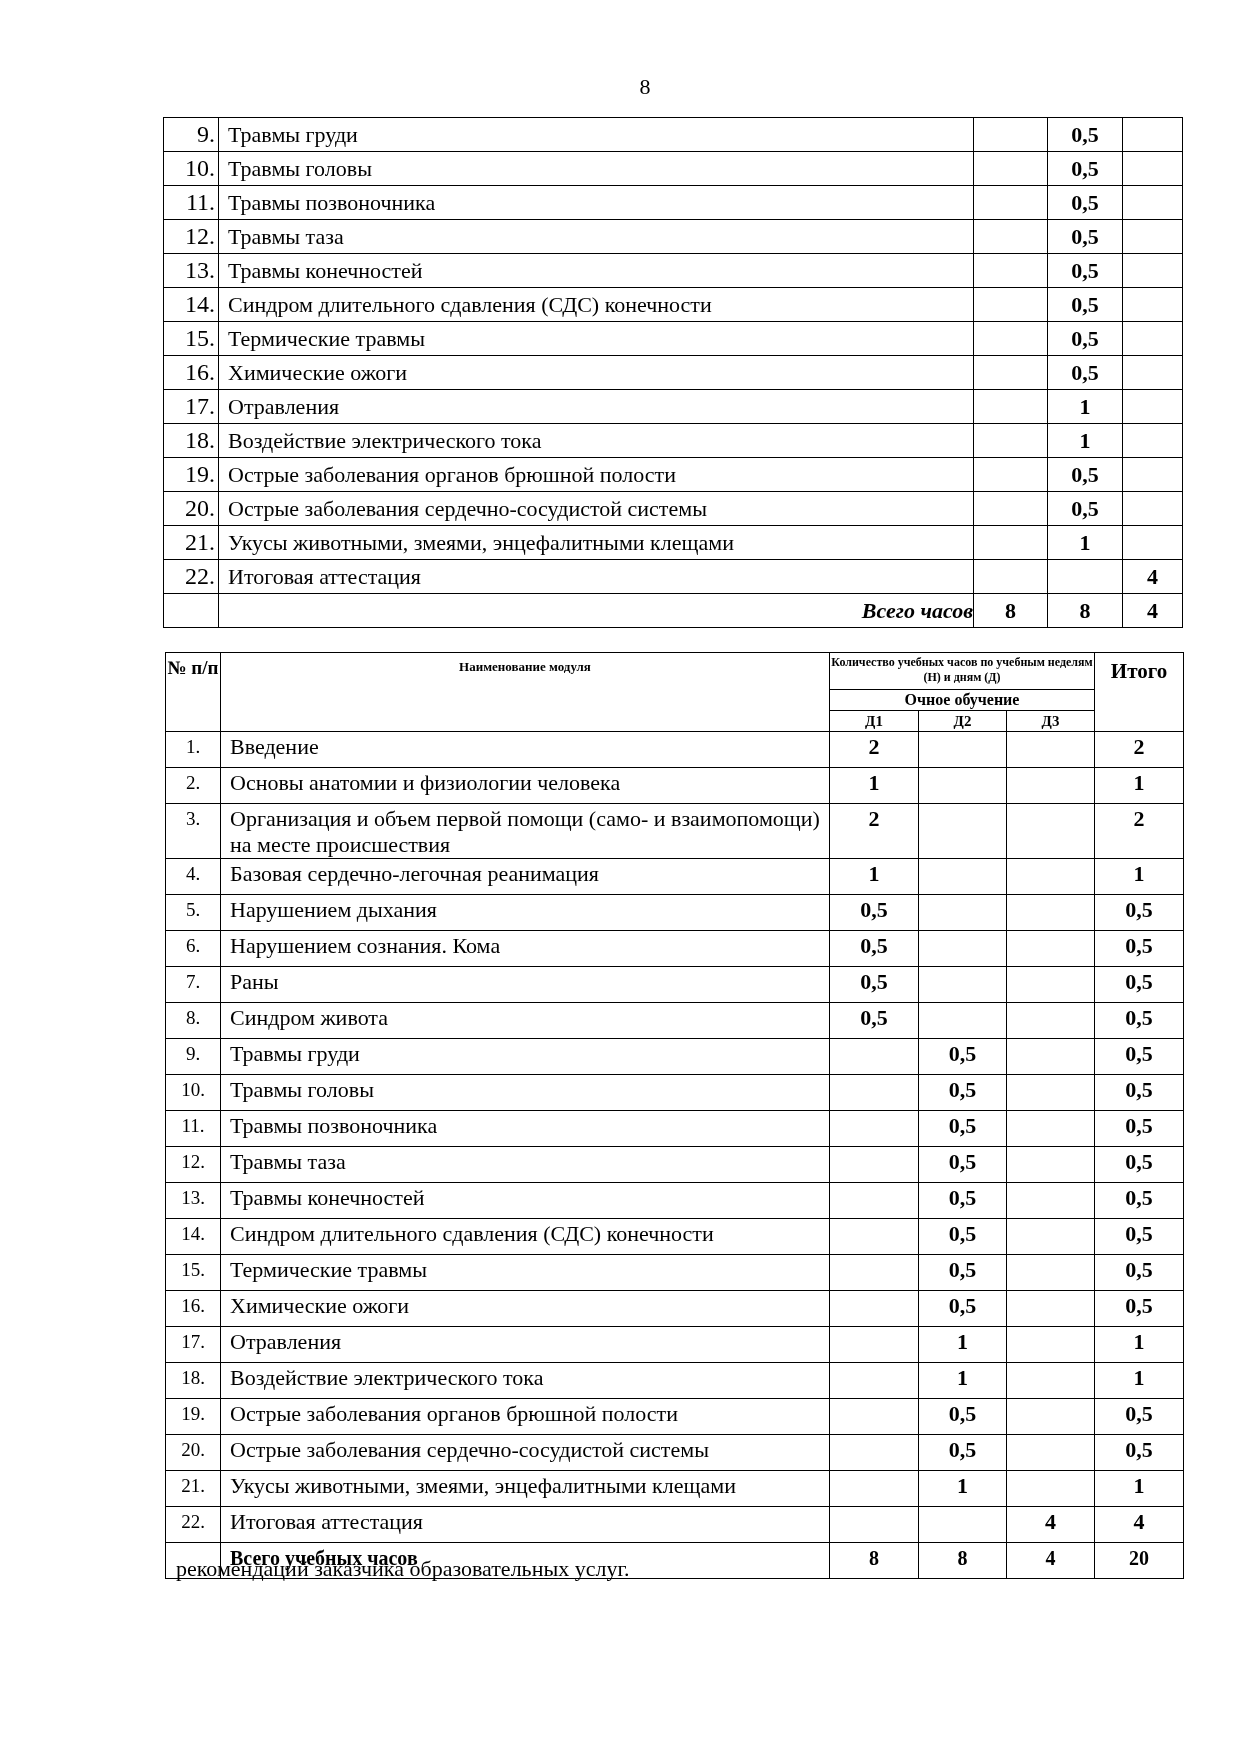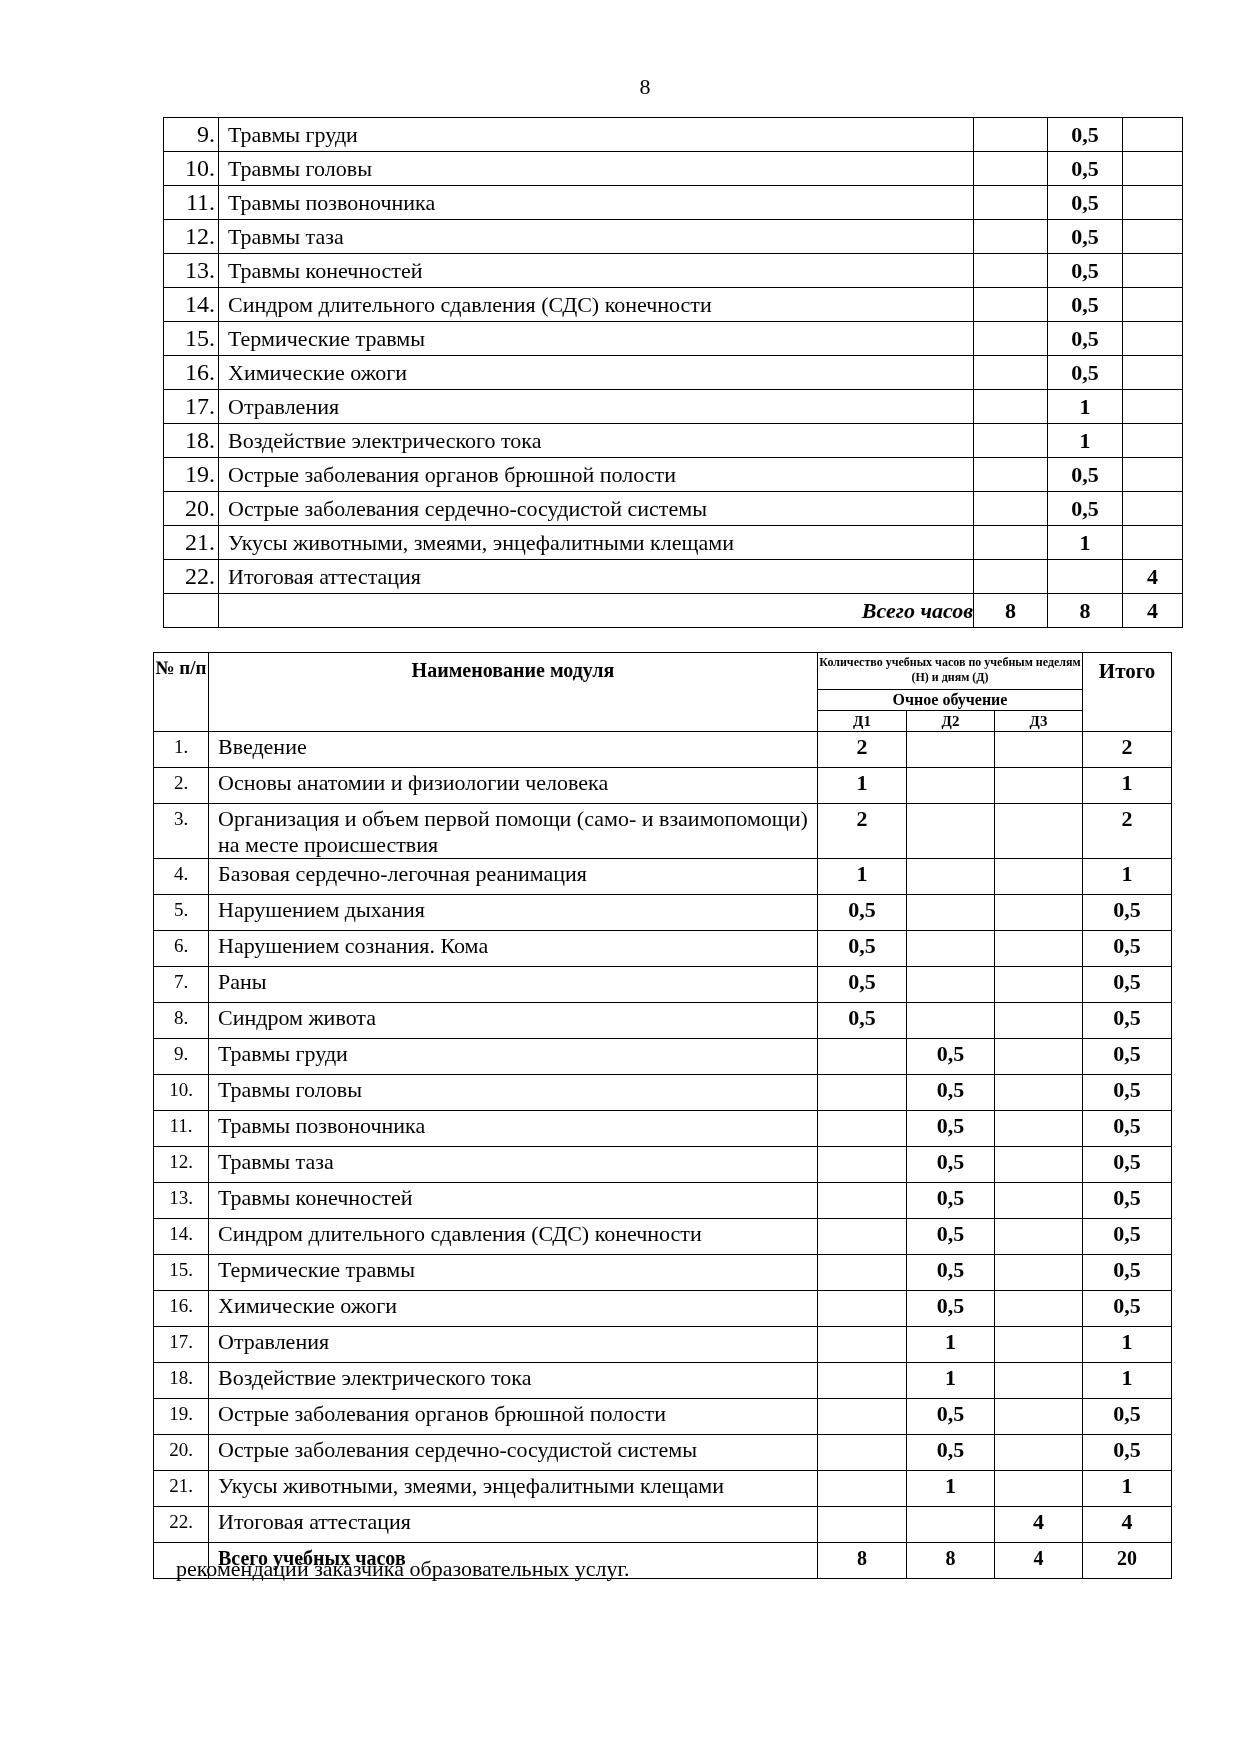--- a/index.html
+++ b/index.html
@@ -6,24 +6,24 @@
   body { width: 1241px; height: 1754px; position: relative; overflow: hidden; font-family: "Liberation Serif", serif; color: #000; }
   .page-num { position: absolute; top: 74px; left: 0; width: 1290px; text-align: center; font-size: 22px; }
   table { position: absolute; border-collapse: collapse; table-layout: fixed; }
   td, th { border: 1.5px solid #000; padding: 0; font-weight: normal; }
   #t1 { left: 163px; top: 117px; width: 1019px; }
   #t1 td { height: 33px; font-size: 22px; line-height: 33px; }
   #t1 td.num { text-align: right; padding-right: 3px; font-size: 24px; }
   #t1 td.name { padding-left: 9px; white-space: nowrap; }
   #t1 td.val { text-align: center; font-weight: bold; }
   #t1 tr.total td.name { font-weight: bold; font-style: italic; padding-left: 2px; text-align: right; }
-  #t2 { left: 153px; top: 652px; width: 1018px; }
+  #t2 { left: 165px; top: 652px; width: 1018px; }
   #t2 th { font-weight: bold; vertical-align: top; }
   #t2 th.hnum { font-size: 19px; line-height: 22px; padding-top: 4px; }
-  #t2 th.hname { font-size: 20px; padding-top: 6px; }
+  #t2 th.hname { font-size: 13px; padding-top: 6px; }
   #t2 th.hgroup { font-size: 12px; line-height: 15px; height: 34px; padding-top: 2px; vertical-align: top; }
   #t2 th.hsub { font-size: 16px; height: 20px; line-height: 20px; vertical-align: middle; }
   #t2 th.hday { font-size: 15px; height: 20px; line-height: 20px; vertical-align: middle; margin-top: 40px; }
   #t2 th.htotal { font-size: 21px; padding-top: 6px; margin-left: 8px; }
   #t2 td { font-size: 22px; line-height: 26px; height: 33px; vertical-align: top; padding-top: 2px; }
   #t2 td.num { text-align: center; font-size: 19px; }
   #t2 td.name { padding-left: 9px; }
   #t2 td.val { text-align: center; font-weight: bold; }
   #t2 tr.total td { font-weight: bold; font-size: 20px; }
   .footnote { position: absolute; left: 148px; top: 1553px; width: 1020px; font-size: 22px; line-height: 31px; text-align: justify; }

